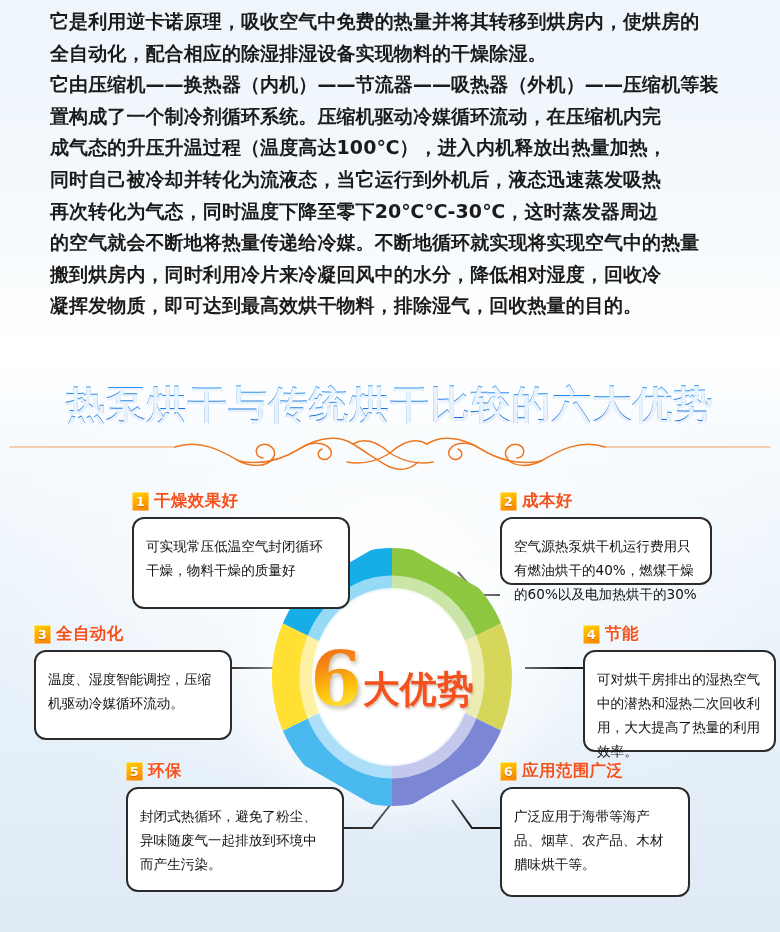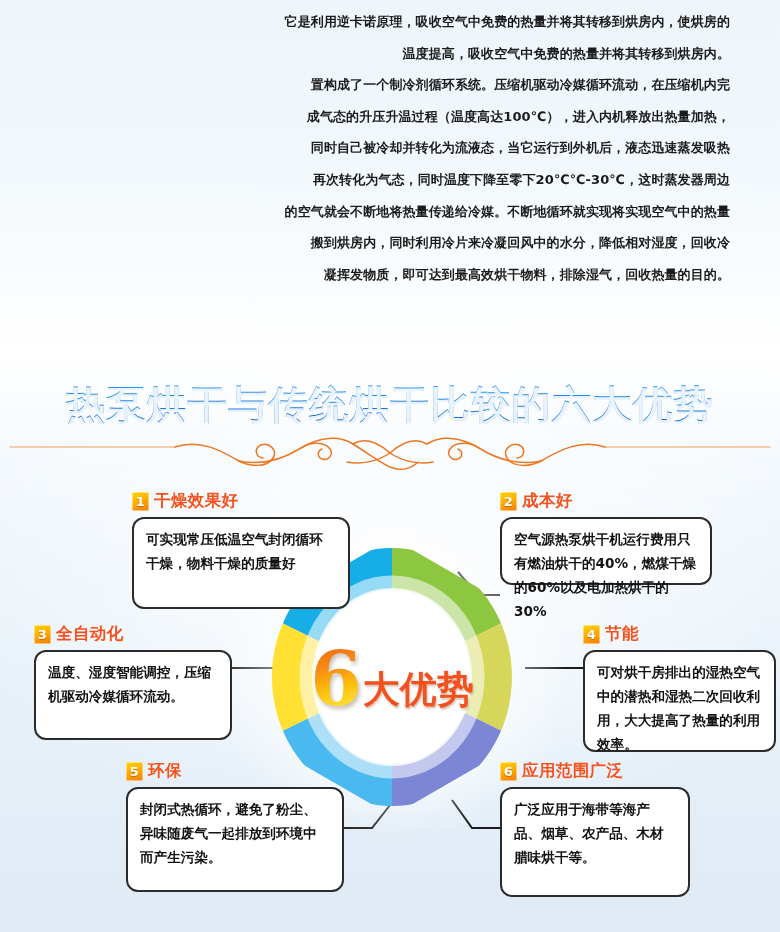--- a/index.html
+++ b/index.html
@@ -11,23 +11,23 @@
   #page{
     position:relative;width:780px;height:932px;
     background:
       radial-gradient(ellipse 700px 420px at 50% 62%, rgba(255,255,255,0.95) 0%, rgba(255,255,255,0.0) 62%),
       linear-gradient(180deg,#eef5fb 0%,#f2f8fc 18%,#ffffff 38%,#f7fbfe 46%,#ecf4fb 62%,#e4eff8 82%,#dfeaf5 100%);
   }
 
   
   .intro{
     position:absolute;left:50px;top:6px;width:680px;
-    text-align:right;
+    text-align:left;
     color:#1b1b1b;
-    font-size:13px;
+    font-size:19px;
     line-height:31.6px;
     font-weight:700;
     letter-spacing:0.1px;
   }
   .intro p{margin:0;}
 
   
   .sec-title{
     position:absolute;left:0;top:378px;width:780px;
     text-align:center;
@@ -92,22 +92,22 @@
     border-radius:2px;
     color:#ffffff;font-size:13px;font-weight:700;
     display:flex;align-items:center;justify-content:center;
     box-shadow:inset 0 0 0 1px rgba(255,255,255,.45);
     text-shadow:0 1px 1px rgba(160,70,0,.6);
     font-family:"DejaVu Sans","Liberation Sans",sans-serif;
   }
   .bubble{
     border:2px solid #2b2b2b;border-radius:12px;
     background:#ffffff;
-    padding:8px 12px 10px 12px;
-    font-size:13.6px;line-height:24px;font-weight:700;color:#121212;
+    padding:15px 12px 10px 12px;
+    font-size:13.6px;line-height:24px;font-weight:400;color:#121212;
     box-sizing:border-box;
   }
   
   #c1{left:132px;top:490px;width:218px;}
   #c1 .bubble{height:92px;}
   #c2{left:500px;top:490px;width:212px;}
   #c2 .bubble{height:68px;}
   #c3{left:34px;top:623px;width:198px;}
   #c3 .bubble{height:90px;}
   #c4{left:583px;top:623px;width:193px;}
@@ -119,21 +119,22 @@
 
   .connectors{position:absolute;left:0;top:0;width:780px;height:932px;pointer-events:none;}
 </style>
 </head>
 <body>
 
 <div id="page">
 
   <div class="intro">
     <p>它是利用逆卡诺原理，吸收空气中免费的热量并将其转移到烘房内，使烘房的</p>
-    <p>温度提高，吸收空气中免费的热量并将其转移到烘房内。</p>
+    <p>全自动化，配合相应的除湿排湿设备实现物料的干燥除湿。</p>
+    <p>它由压缩机——换热器（内机）——节流器——吸热器（外机）——压缩机等装</p>
     <p>置构成了一个制冷剂循环系统。压缩机驱动冷媒循环流动，在压缩机内完</p>
     <p>成气态的升压升温过程（温度高达100℃），进入内机释放出热量加热，</p>
     <p>同时自己被冷却并转化为流液态，当它运行到外机后，液态迅速蒸发吸热</p>
     <p>再次转化为气态，同时温度下降至零下20℃℃-30℃，这时蒸发器周边</p>
     <p>的空气就会不断地将热量传递给冷媒。不断地循环就实现将实现空气中的热量</p>
     <p>搬到烘房内，同时利用冷片来冷凝回风中的水分，降低相对湿度，回收冷</p>
     <p>凝挥发物质，即可达到最高效烘干物料，排除湿气，回收热量的目的。</p>
   </div>
 
   <div class="sec-title">热泵烘干与传统烘干比较的六大优势</div>

